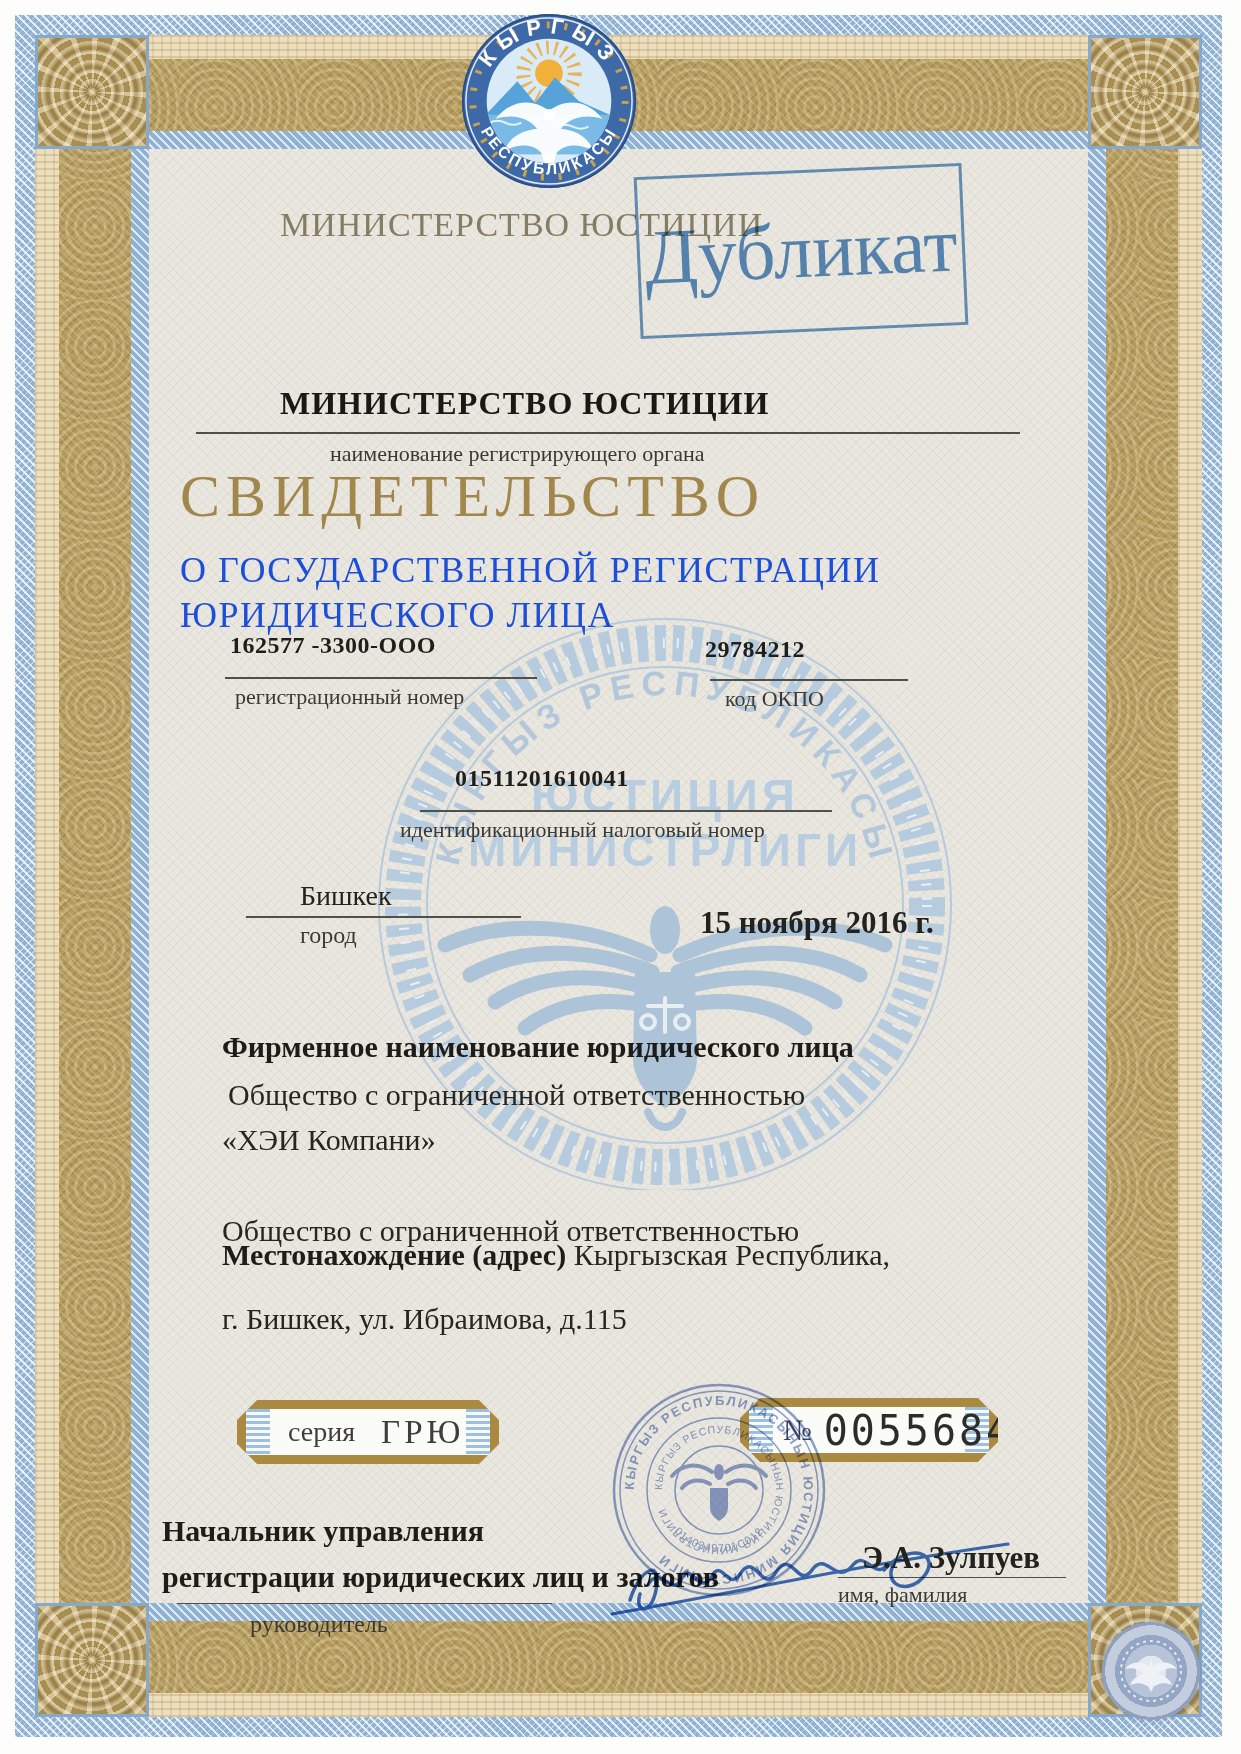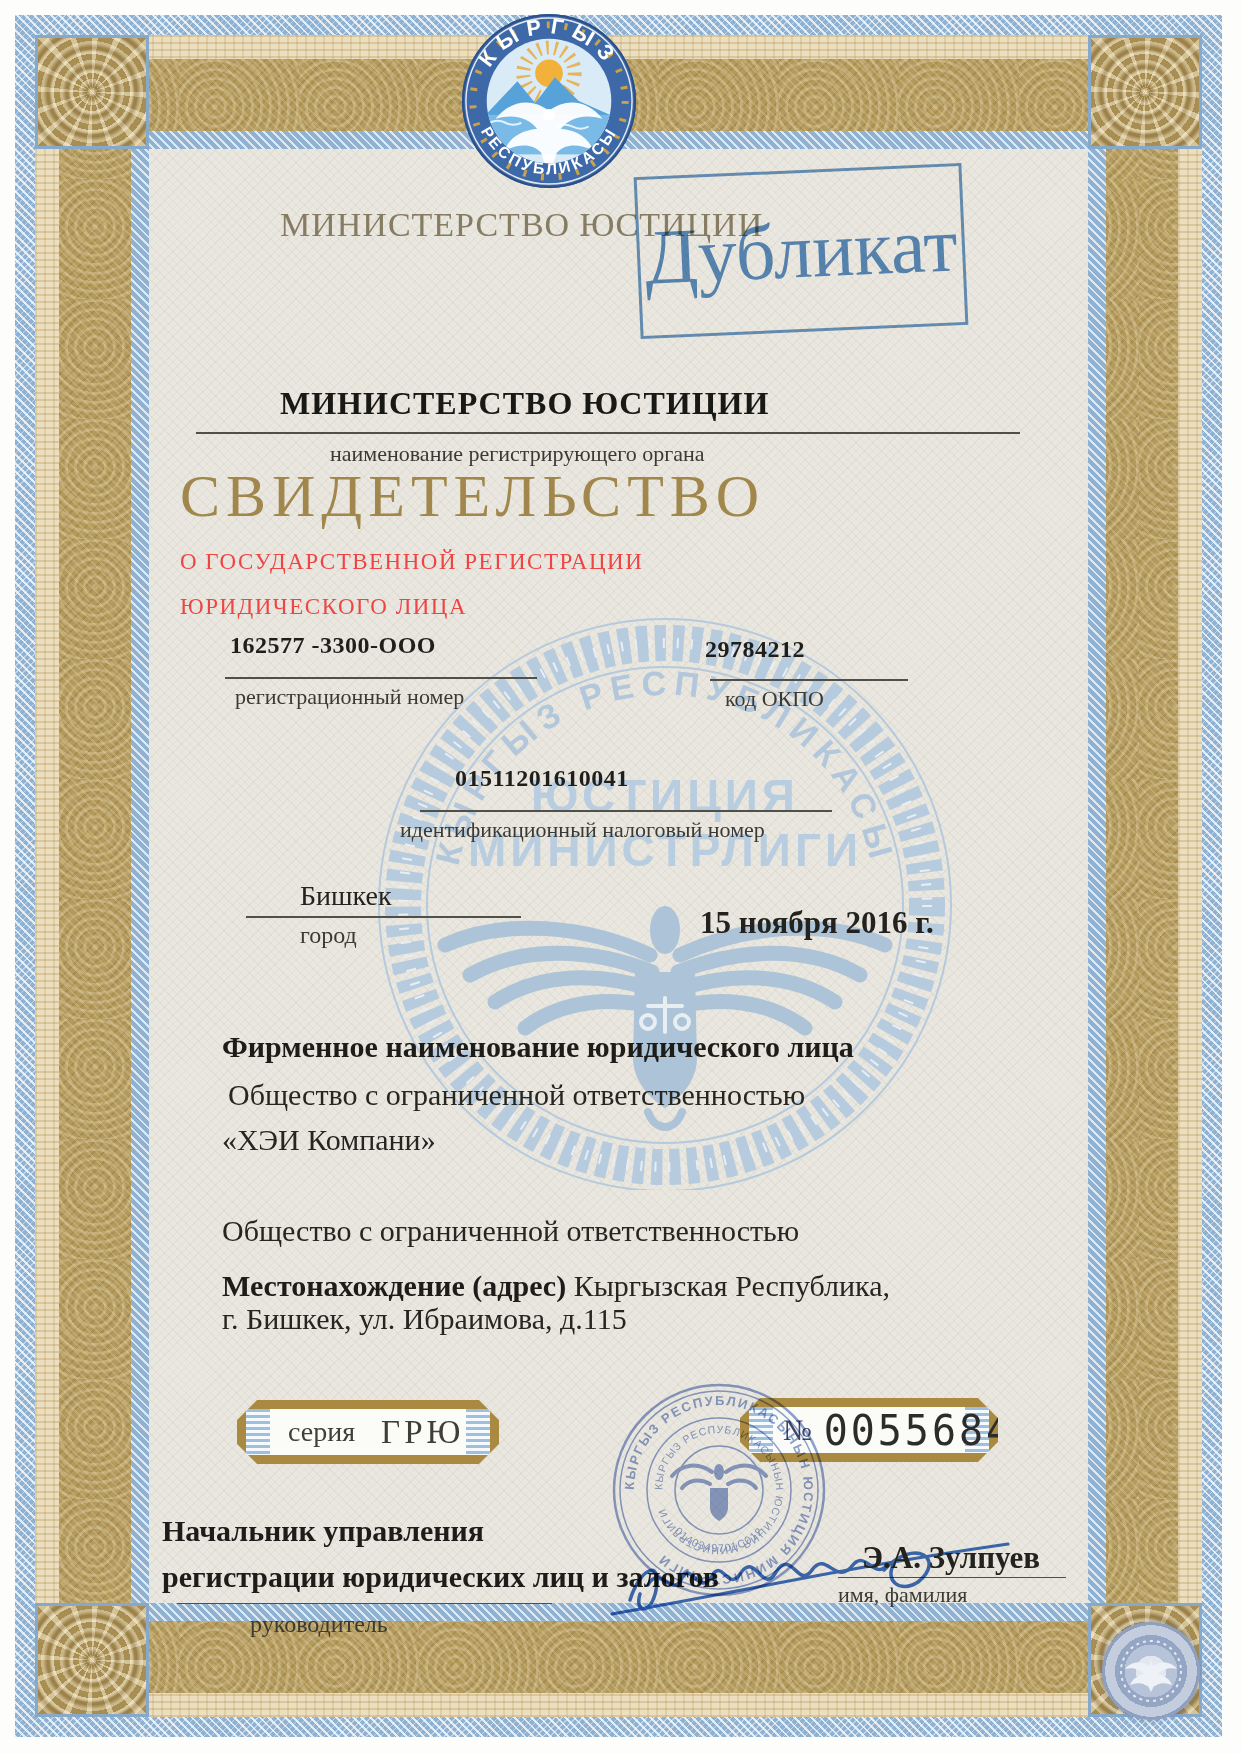--- a/index.html
+++ b/index.html
@@ -31,21 +31,21 @@
   
   .abs{position:absolute;z-index:3;}
   .ctr{text-align:left;}
   .rule{position:absolute;z-index:3;border-top:2px solid #504f48;}
   .cap{font-size:22px;color:#3a3933;}
   .val{font-weight:bold;font-size:24px;color:#1f1e1b;letter-spacing:.5px;}
   
   .olive{color:#867c64;font-size:34px;letter-spacing:1px;line-height:42px;}
   .blackhead{font-weight:bold;font-size:32px;letter-spacing:1px;color:#181815;}
   .goldtitle{color:#a1874c;font-size:60px;letter-spacing:6px;font-weight:normal;}
-  .graysub{color:#ef4444;font-size:23px;letter-spacing:1.5px;}
+  .graysub{color:#1d4ed8;font-size:36px;letter-spacing:1.5px;}
   .bodybold{font-weight:bold;font-size:30px;color:#1d1c19;}
   .bodytext{font-size:30px;color:#262520;}
   
   .dup{position:absolute;left:637px;top:170px;width:322px;height:156px;z-index:6;
        border:3px solid #6d9ac9;transform:rotate(-2.5deg);mix-blend-mode:multiply;
        display:flex;align-items:center;justify-content:center;
        color:#5e90c7;font-size:78px;font-family:"Liberation Serif",serif;}
   
   .obox{position:absolute;z-index:4;box-sizing:border-box;border:9px solid #aa8941;background-color:#fbfbf7;
         clip-path:polygon(20px 0,calc(100% - 20px) 0,100% 20px,100% calc(100% - 20px),calc(100% - 20px) 100%,20px 100%,0 calc(100% - 20px),0 20px);
@@ -185,21 +185,21 @@
   <div class="abs ctr" style="left:300px;top:880px;width:190px;font-size:28px;">Бишкек</div>
   <div class="rule" style="left:246px;top:916px;width:275px;"></div>
   <div class="abs ctr" style="left:300px;top:922px;width:190px;font-size:24px;color:#3a3933;">город</div>
   <div class="abs ctr" style="left:700px;top:905px;width:280px;font-weight:bold;font-size:31px;">15 ноября 2016 г.</div>
 
   <div class="abs bodybold" style="left:222px;top:1030px;width:720px;">Фирменное наименование юридического лица</div>
   <div class="abs bodytext" style="left:228px;top:1078px;width:720px;">Общество с ограниченной ответственностью</div>
   <div class="abs bodytext" style="left:222px;top:1123px;width:720px;">«ХЭИ Компани»</div>
   <div class="abs bodytext" style="left:222px;top:1214px;width:720px;">Общество с ограниченной ответственностью</div>
 
-  <div class="abs" style="left:222px;top:1269px;width:760px;">
+  <div class="abs" style="left:222px;top:1238px;width:760px;">
     <span class="bodybold">Местонахождение (адрес)</span><span class="bodytext"> Кыргызская Республика,</span>
   </div>
   <div class="abs bodytext" style="left:222px;top:1302px;width:720px;">г. Бишкек, ул. Ибраимова, д.115</div>
 
   <div class="obox series-box">
     <span class="lbl">серия</span>
     <span class="vl">ГРЮ</span>
   </div>
   <div class="obox num-box">
     <span class="lbl">№</span>

